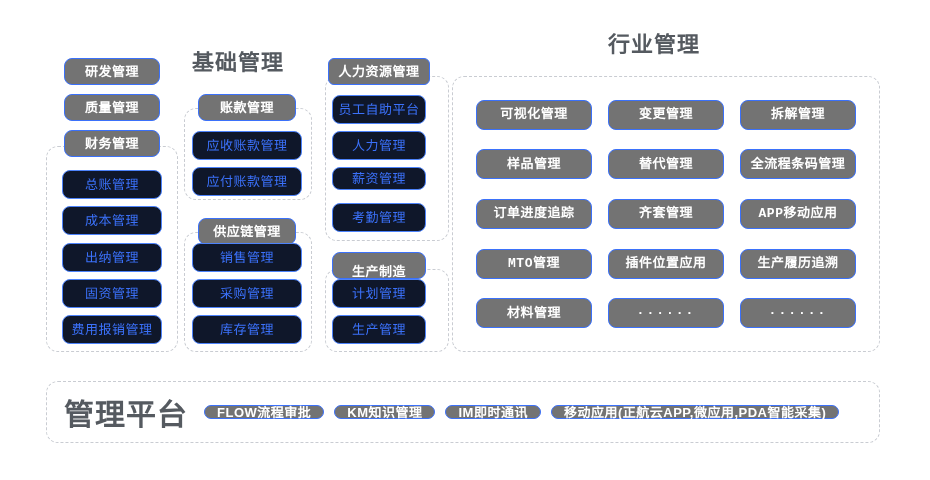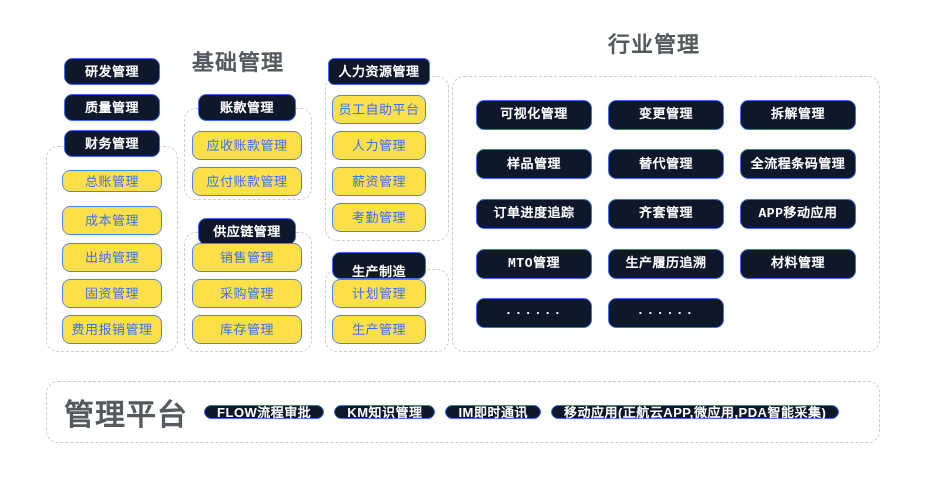--- a/index.html
+++ b/index.html
@@ -30,26 +30,26 @@
     align-items: center;
     justify-content: center;
     border-radius: 8px;
     font-size: 13px;
     font-weight: bold;
     letter-spacing: 0.5px;
     white-space: nowrap;
     line-height: 1;
   }
   .pill-solid {
-    background: #0f172a;
+    background: #737373;
     color: #ffffff;
     border: 1px solid #3b71fa;
   }
   .pill-outline {
-    background: #fde047;
+    background: #0f172a;
     color: #3b71fa;
     border: 1.4px solid #4d83fb;
     font-weight: normal;
   }
 
   
   .dashed-box {
     box-sizing: border-box;
     position: absolute;
     border: 1.3px dashed #c9ccd2;
@@ -156,21 +156,21 @@
     <div class="pill pill-solid" style="top:58px;">
       <span>研发管理</span>
     </div>
     <div class="pill pill-solid" style="top:94px;">
       <span>质量管理</span>
     </div>
     <div class="pill pill-solid" style="top:130px;">
       <span>财务管理</span>
     </div>
 
-    <div class="pill pill-outline" style="top:170px; width:100px; left:62px; height:22px;">
+    <div class="pill pill-outline" style="top:170px; width:100px; left:62px; height:29px;">
       <span>总账管理</span>
     </div>
     <div class="pill pill-outline" style="top:206px; width:100px; left:62px; height:29px;">
       <span>成本管理</span>
     </div>
     <div class="pill pill-outline" style="top:243px; width:100px; left:62px; height:29px;">
       <span>出纳管理</span>
     </div>
     <div class="pill pill-outline" style="top:279px; width:100px; left:62px; height:29px;">
       <span>固资管理</span>
@@ -216,21 +216,21 @@
 
     <div class="pill pill-solid" style="top:58px; left:328px; width:102px;border-radius:6px;">
       <span>人力资源管理</span>
     </div>
     <div class="pill pill-outline" style="top:95px; left:332px; width:94px; height:29px;">
       <span>员工自助平台</span>
     </div>
     <div class="pill pill-outline" style="top:131px; left:332px; width:94px; height:29px;">
       <span>人力管理</span>
     </div>
-    <div class="pill pill-outline" style="top:167px; left:332px; width:94px; height:29px;border-radius:7px;">
+    <div class="pill pill-outline" style="top:167px; left:332px; width:94px; height:23px;">
       <span>薪资管理</span>
     </div>
     <div class="pill pill-outline" style="top:203px; left:332px; width:94px; height:29px;">
       <span>考勤管理</span>
     </div>
 
     <div class="pill pill-solid" style="top:252px; left:332px; width:94px;align-items:flex-end;">
       <span>生产制造</span>
     </div>
     <div class="pill pill-outline" style="top:279px; left:332px; width:94px; height:29px;">
@@ -271,20 +271,23 @@
       <span>齐套管理</span>
       </div>
     <div class="pill pill-solid">
       <span>APP移动应用</span>
       </div>
 
     <div class="pill pill-solid">
       <span>MTO管理</span>
       </div>
     <div class="pill pill-solid">
+      <span>插件位置应用</span>
+      </div>
+    <div class="pill pill-solid">
       <span>生产履历追溯</span>
       </div>
 
     <div class="pill pill-solid">
       <span>材料管理</span>
       </div>
     <div class="pill pill-solid">
       <span class="dots">······</span>
       </div>
     <div class="pill pill-solid">

